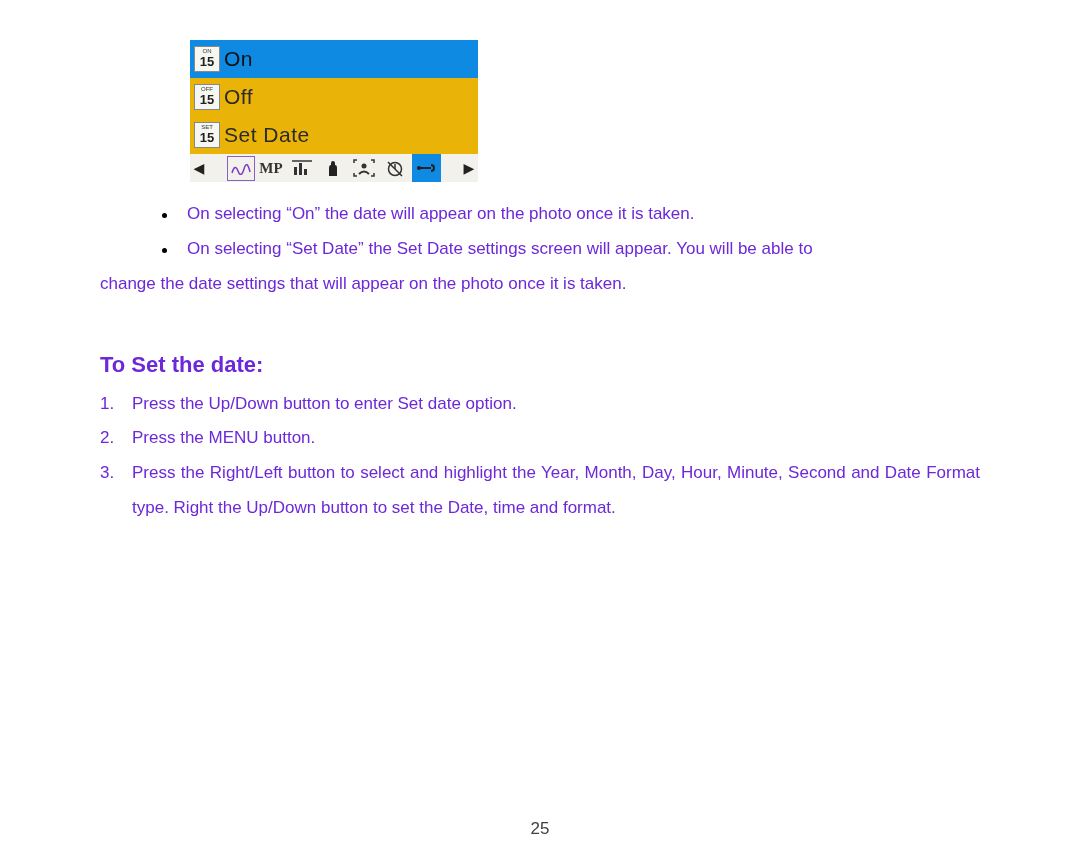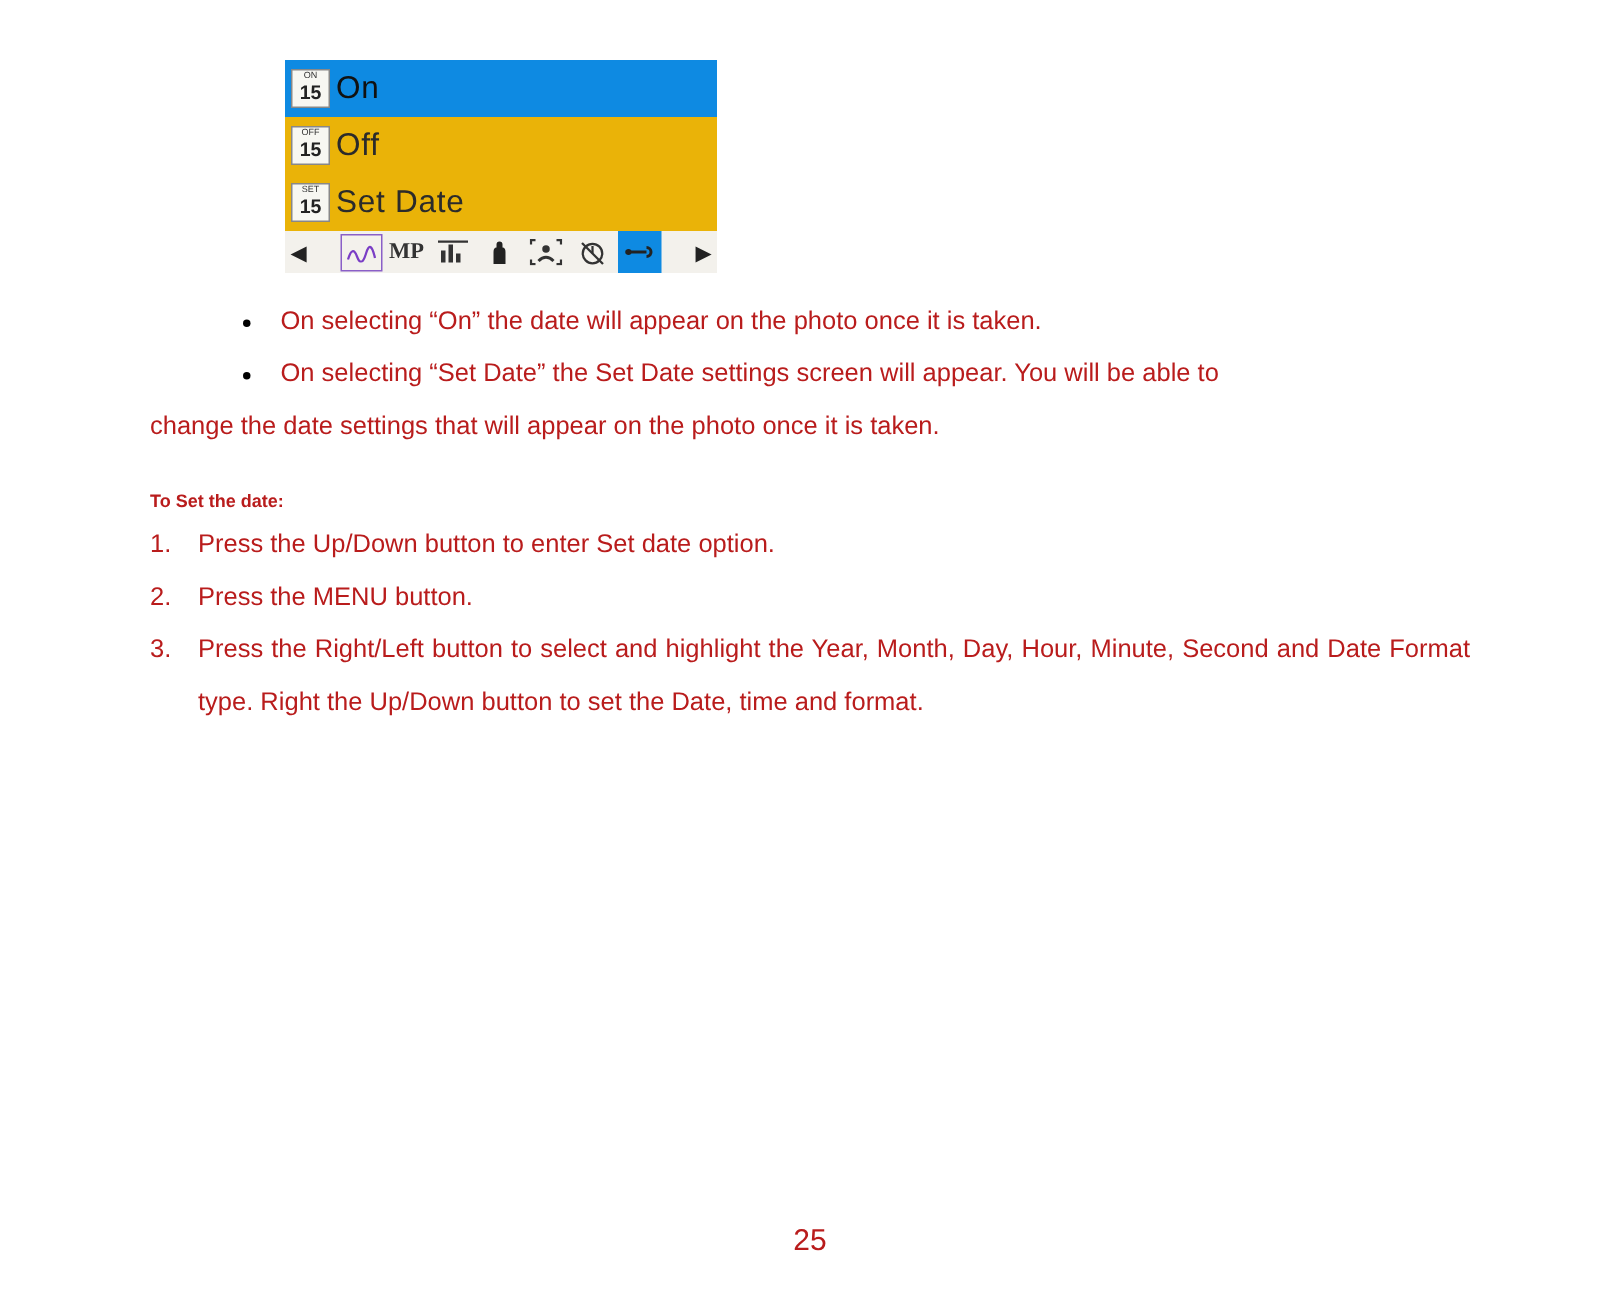--- a/index.html
+++ b/index.html
@@ -103,43 +103,43 @@
       border: 1px solid #8a5fc7;
       width: 28px;
       height: 25px;
     }
     .bottom-icon.mp { font-weight: bold; font-family: 'Times New Roman', serif; font-size: 15px; }
     .bottom-icon.selected-blue { background: #0e8ae2; }
 
     .content {
       font-size: 17px;
       line-height: 2.05;
-      color: #b91c1c;
+      color: #6d28d9;
       margin-left: 62px;
     }
     .bullet-list { list-style: none; }
     .bullet-item {
       display: flex;
       gap: 20px;
     }
     .bullet-dot {
       width: 5px;
       height: 5px;
       background: #000;
       border-radius: 50%;
       flex-shrink: 0;
       margin-top: 16px;
     }
     .bullet-text { flex: 1; text-align: justify; }
     .cont-text { margin-left: -62px; text-align: justify; }
 
     .section-heading {
       font-weight: bold;
-      font-size: 12px;
-      margin-top: 20px;
+      font-size: 22px;
+      margin-top: 40px;
       margin-bottom: 0;
       margin-left: -62px;
     }
     .numbered-list {
       margin-left: -62px;
       list-style: none;
       counter-reset: item;
     }
     .numbered-item {
       display: flex;
@@ -148,22 +148,22 @@
     }
     .num-marker { flex-shrink: 0; width: 20px; }
     .num-text { flex: 1; text-align: justify; }
 
     .page-number {
       position: absolute;
       bottom: 25px;
       left: 0;
       width: 100%;
       text-align: center;
-      font-size: 20px;
-      color: #b91c1c;
+      font-size: 17px;
+      color: #404040;
     }
   </style>
 </head>
 <body>
 
 <div class="figure-wrap">
   <div class="menu-box">
     <div class="menu-items-bg">
       <div class="menu-item selected">
         <span class="menu-icon">

